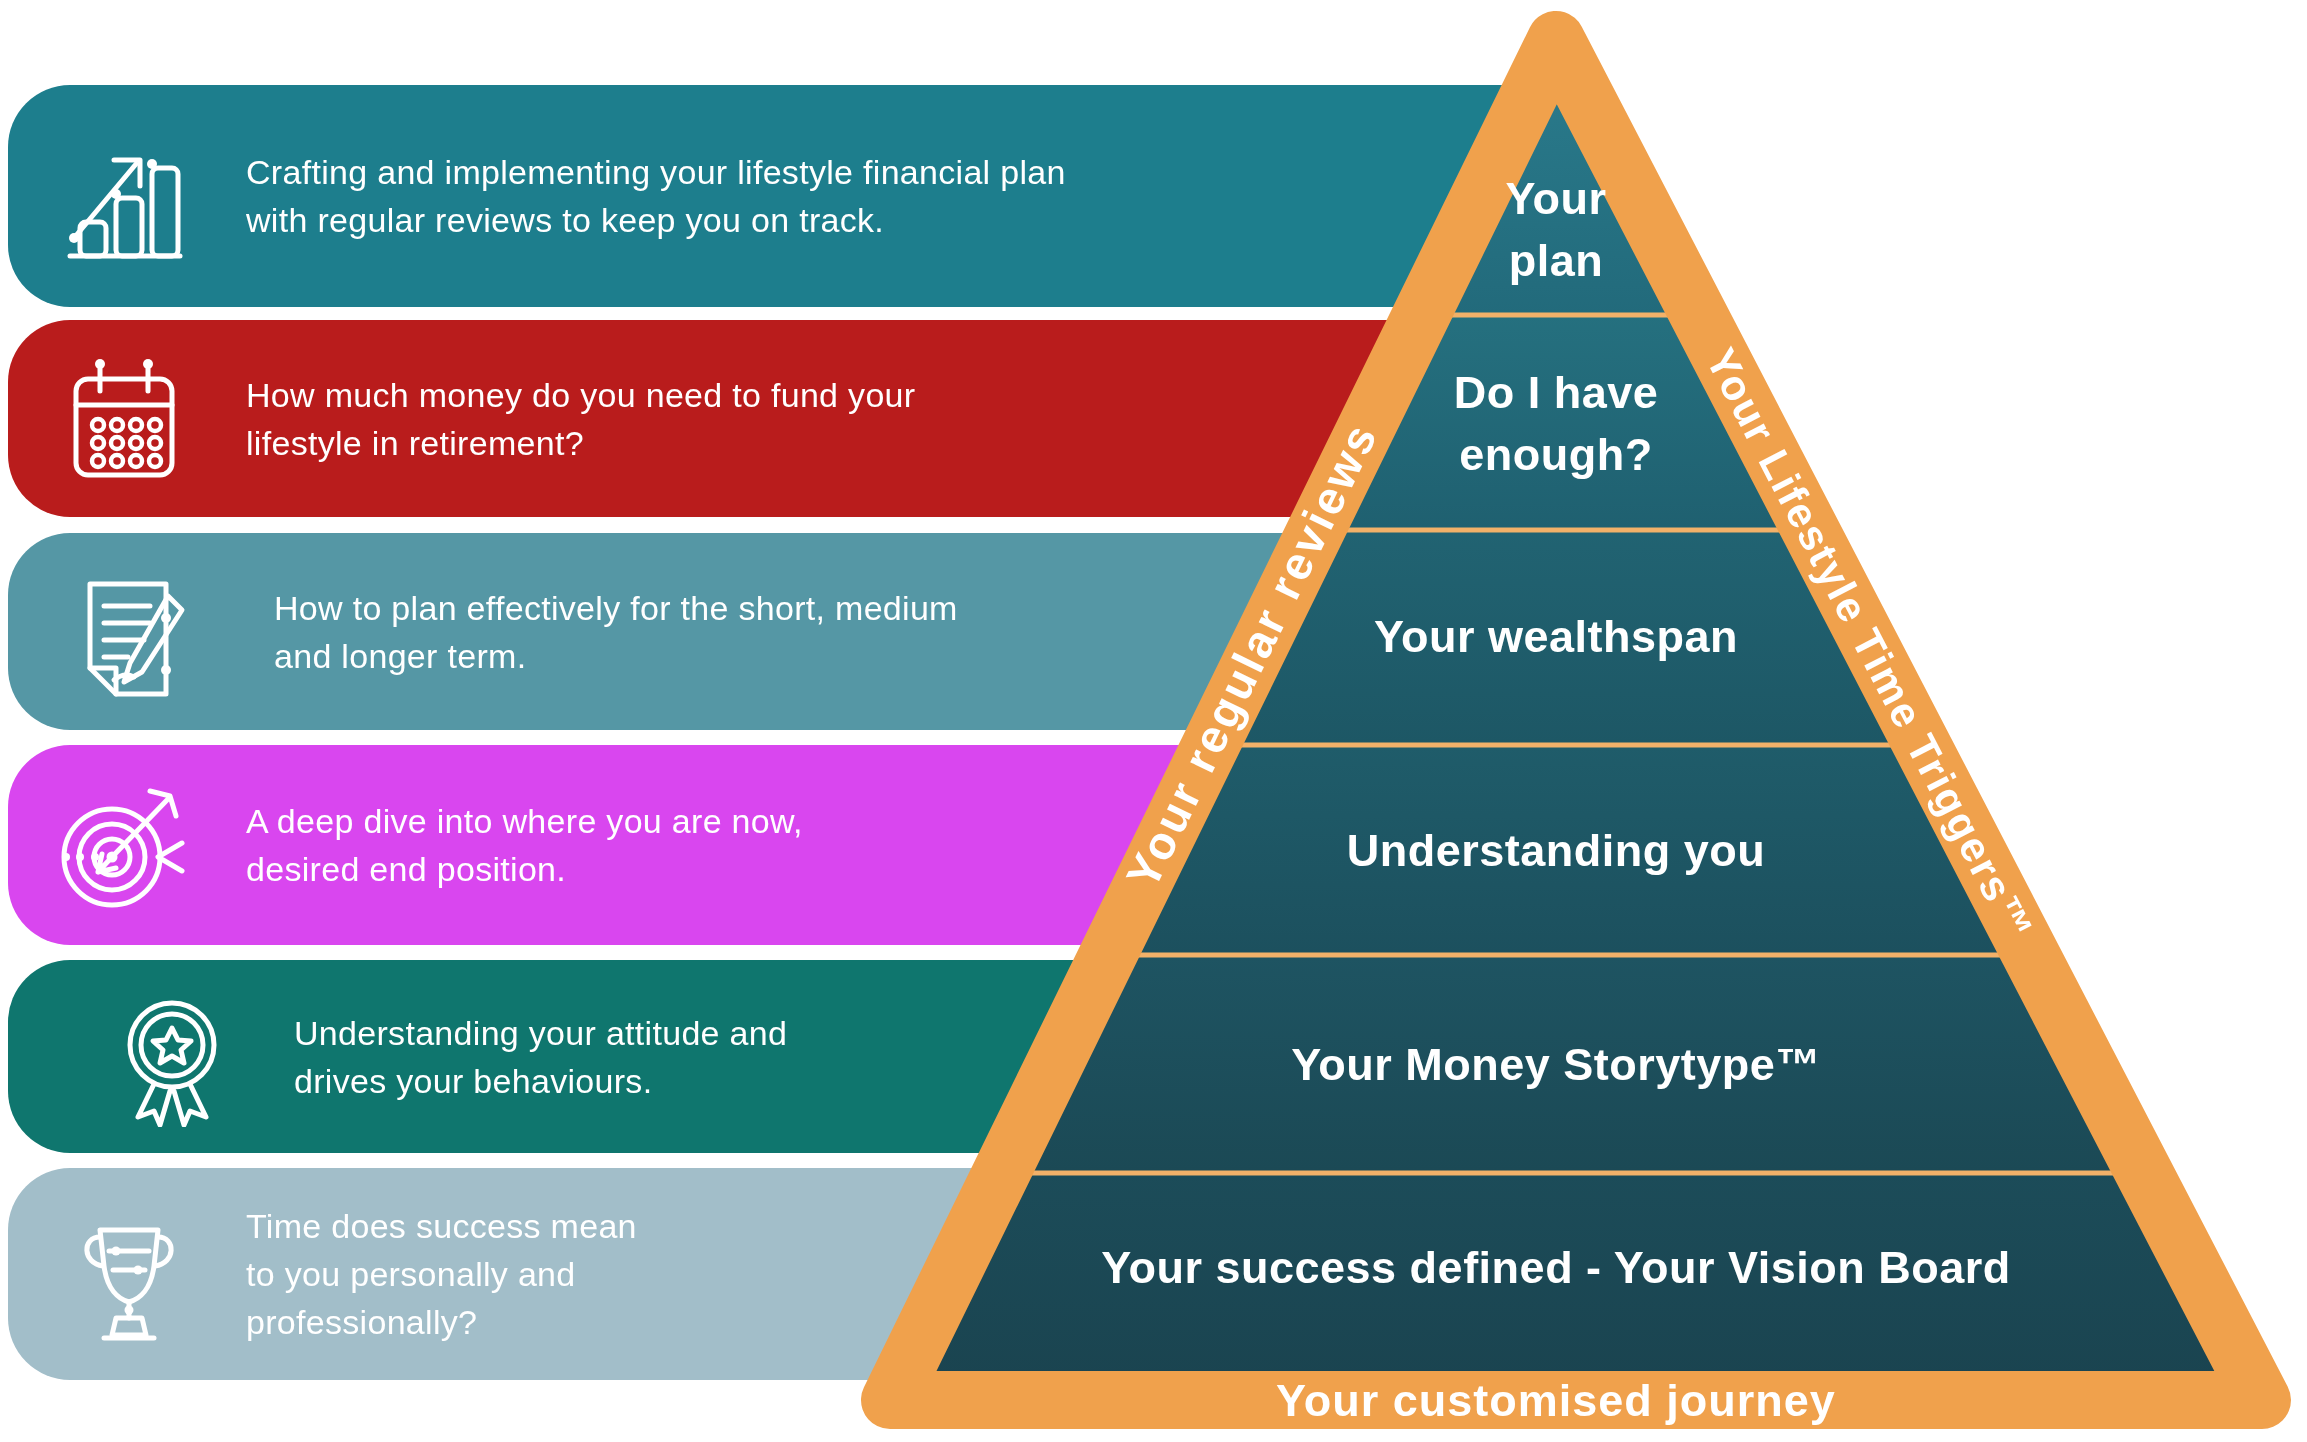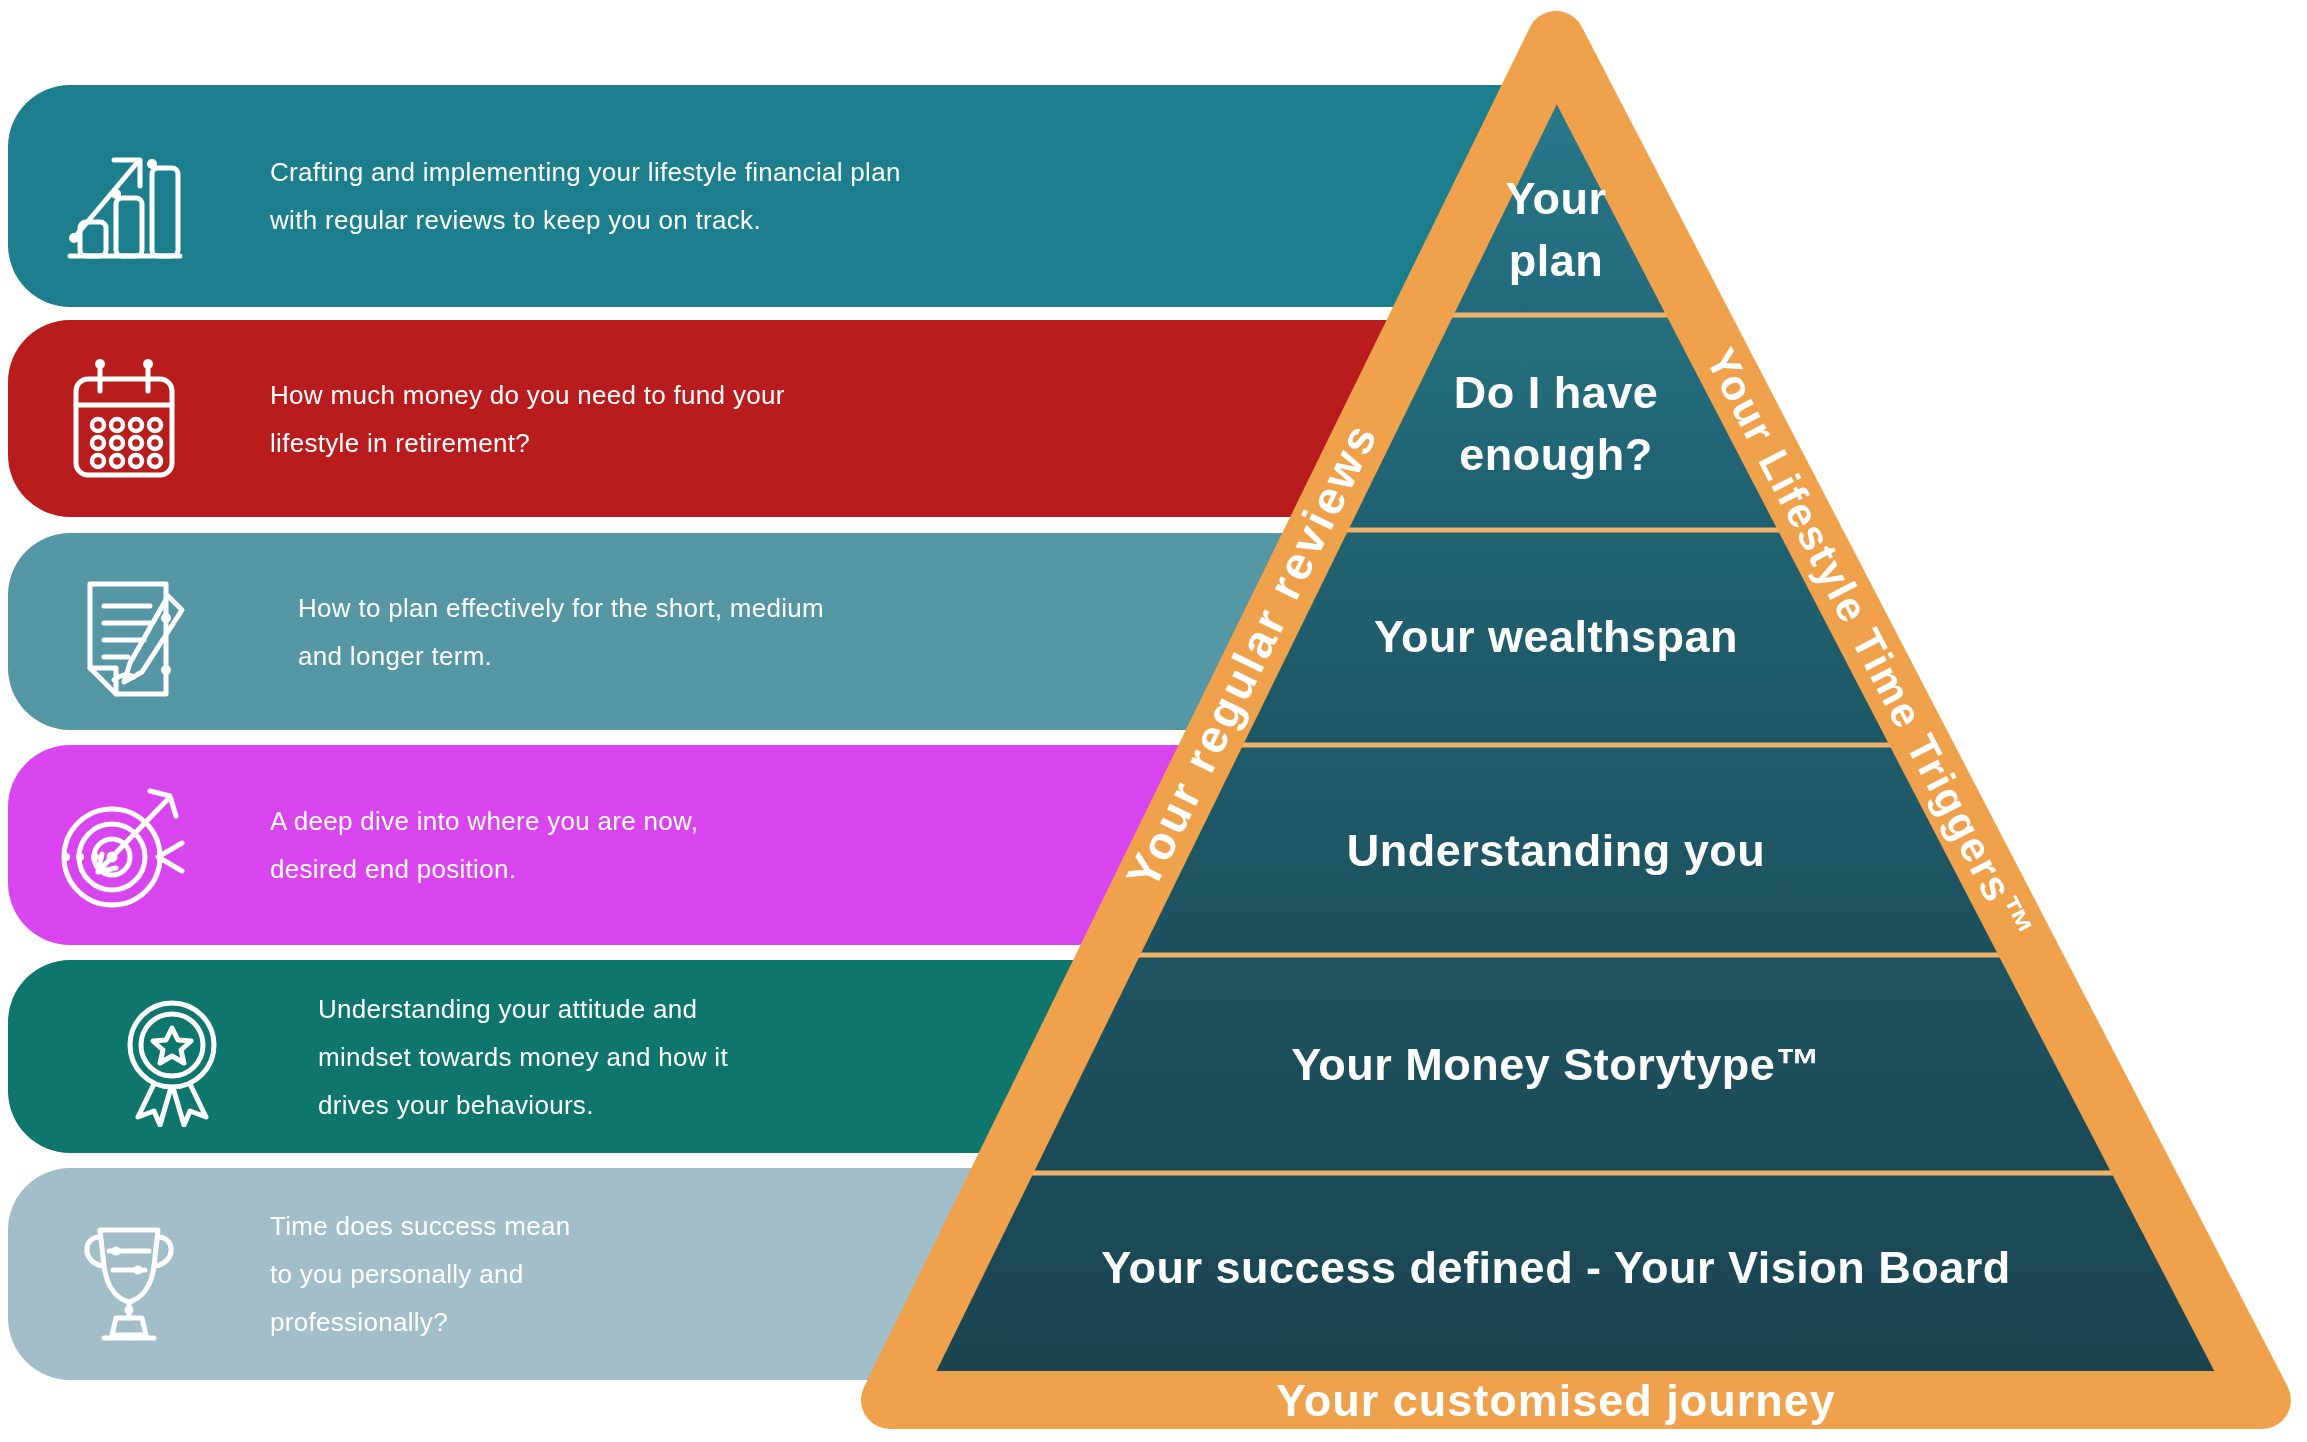--- a/index.html
+++ b/index.html
@@ -7,21 +7,21 @@
           font-family:"Liberation Sans", sans-serif;}
   .bar{position:absolute;left:8px;border-radius:62px 0 0 62px;display:flex;align-items:center;}
   .bar1{top:85px;height:222px;width:1532px;background:#1d7e8d;}
   .bar2{top:320px;height:197px;width:1642px;background:#b91c1c;}
   .bar3{top:533px;height:197px;width:1742px;background:#5597a5;gap:28px;}
   .bar4{top:745px;height:200px;width:1842px;background:#d946ef;}
   .bar5{top:960px;height:193px;width:1942px;background:#0f766e;padding-left:48px;}
   .bar6{top:1168px;height:212px;width:2042px;background:#a2bec9;}
   .icon-box{width:140px;height:140px;margin-left:46px;flex:none;}
   .icon-box svg{width:140px;height:140px;display:block;}
-  .bar-text{margin-left:76px;color:#ffffff;font-size:26px;line-height:48px;
+  .bar-text{margin-left:52px;color:#ffffff;font-size:34px;line-height:48px;
             font-weight:500;letter-spacing:.3px;}
   .pyr-svg{position:absolute;left:0;top:0;}
   .pyr-label{fill:#ffffff;font-family:"Liberation Sans", sans-serif;font-weight:700;
              font-size:45px;letter-spacing:.5px;}
   .ribbon{fill:#ffffff;font-family:"Liberation Sans", sans-serif;font-weight:700;}
   .base-label{fill:#ffffff;font-family:"Liberation Sans", sans-serif;font-weight:700;
               font-size:45px;letter-spacing:1px;}
 </style>
 </head>
 <body>
@@ -123,21 +123,20 @@
       <svg viewBox="0 0 140 140" fill="none" stroke="#ffffff" stroke-width="5" stroke-linecap="round" stroke-linejoin="round">
         <circle cx="70" cy="58" r="42"></circle>
         <circle cx="70" cy="58" r="31"></circle>
         <path d="M70 41 L76 53 L89 54 L79 63 L82 76 L70 69 L58 76 L61 63 L51 54 L64 53 Z"></path>
         <path d="M52 97 L36 130 L52 124 L58 138 L68 104"></path>
         <path d="M88 97 L104 130 L88 124 L82 138 L72 104"></path>
       </svg>
     </div>
     <div class="bar-text">
       <div>Understanding your attitude and</div>
-      <div>mindset towards money and how it</div>
       <div>drives your behaviours.</div>
     </div>
   </div>
 
   <div class="bar bar6">
     <div class="icon-box">
       <svg viewBox="0 0 140 140" fill="none" stroke="#ffffff" stroke-width="5" stroke-linecap="round" stroke-linejoin="round">
         <path d="M46 26 H104 L100 62 C97 85 86 95 75 98 C64 95 53 85 50 62 Z"></path>
         <path d="M46 33 C28 33 28 59 49 62"></path>
         <path d="M104 33 C122 33 122 59 101 62"></path>

